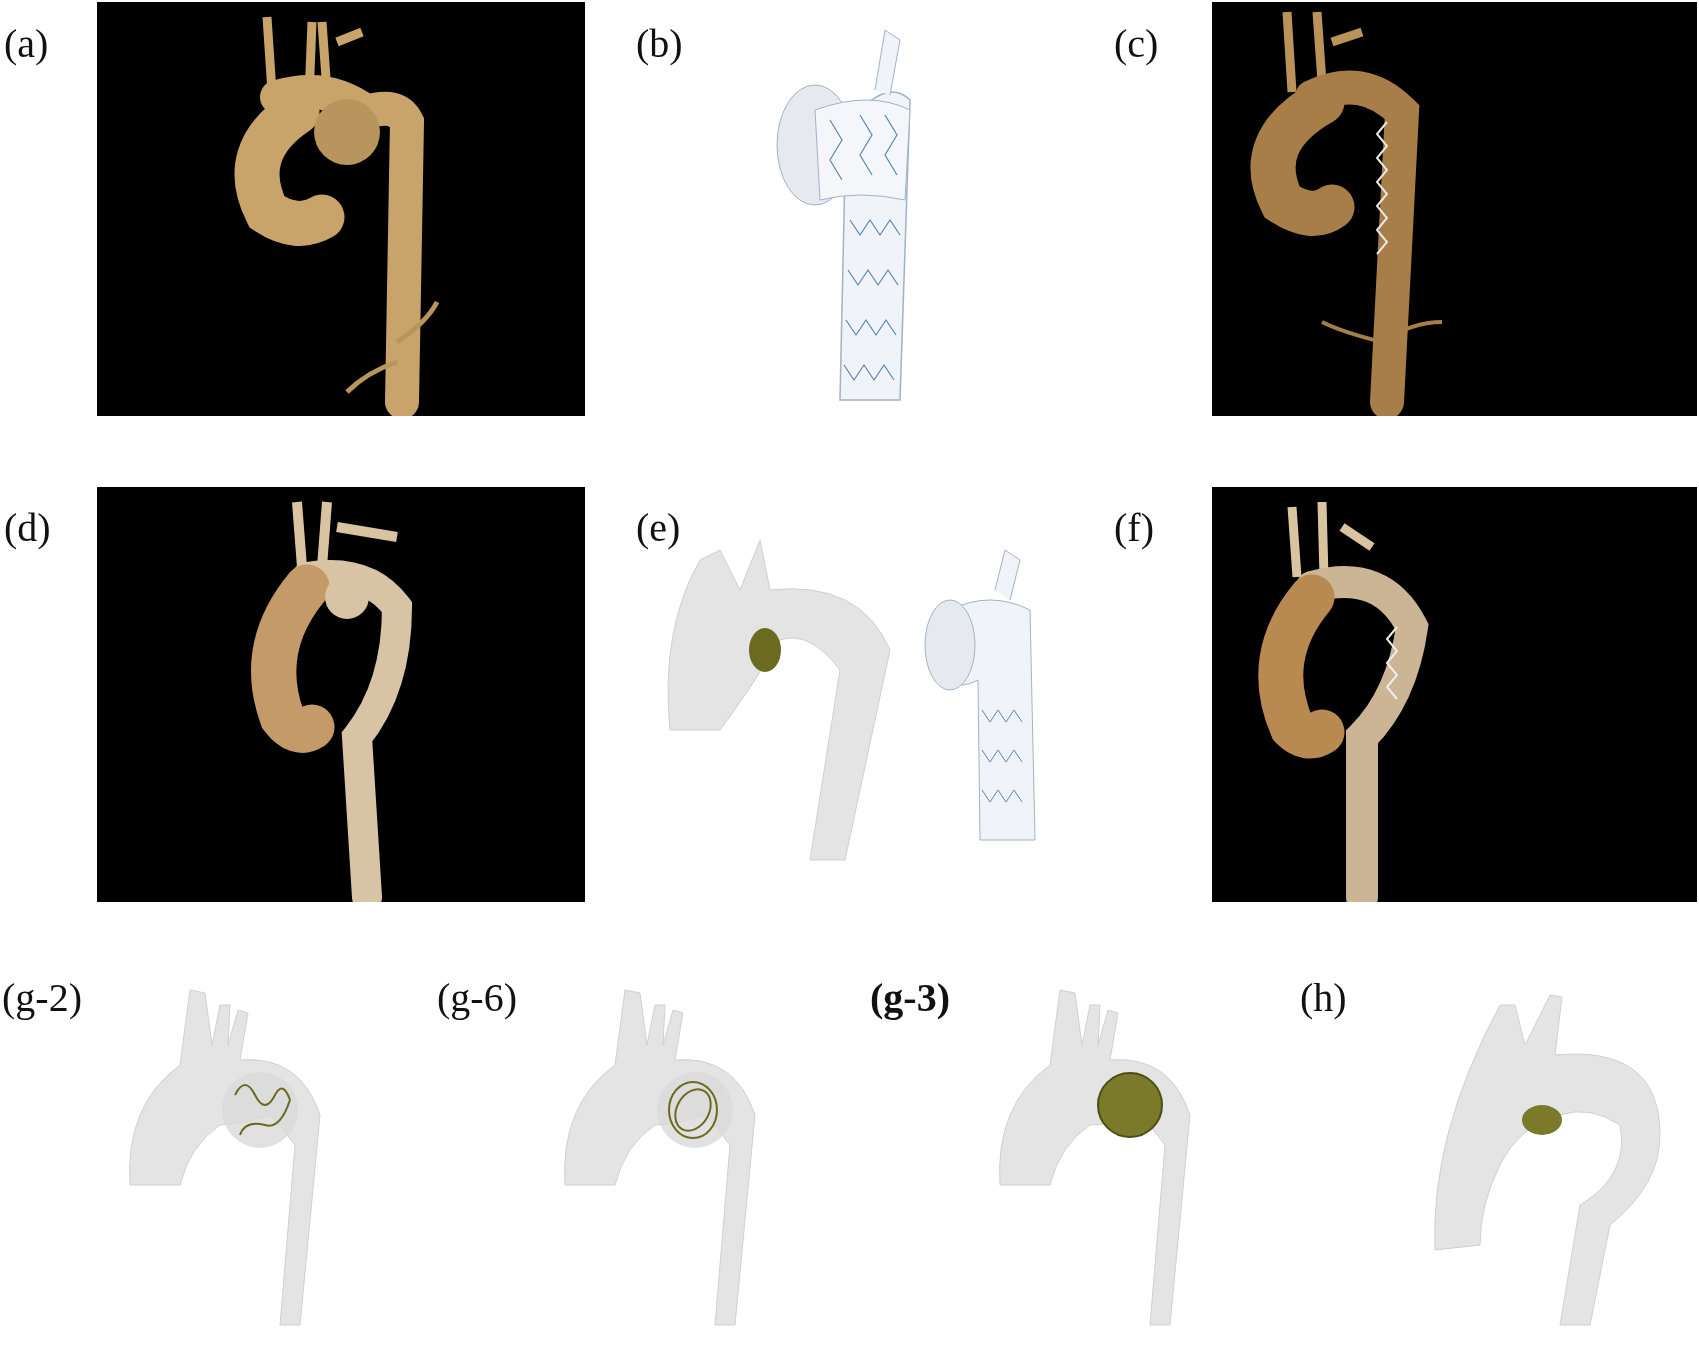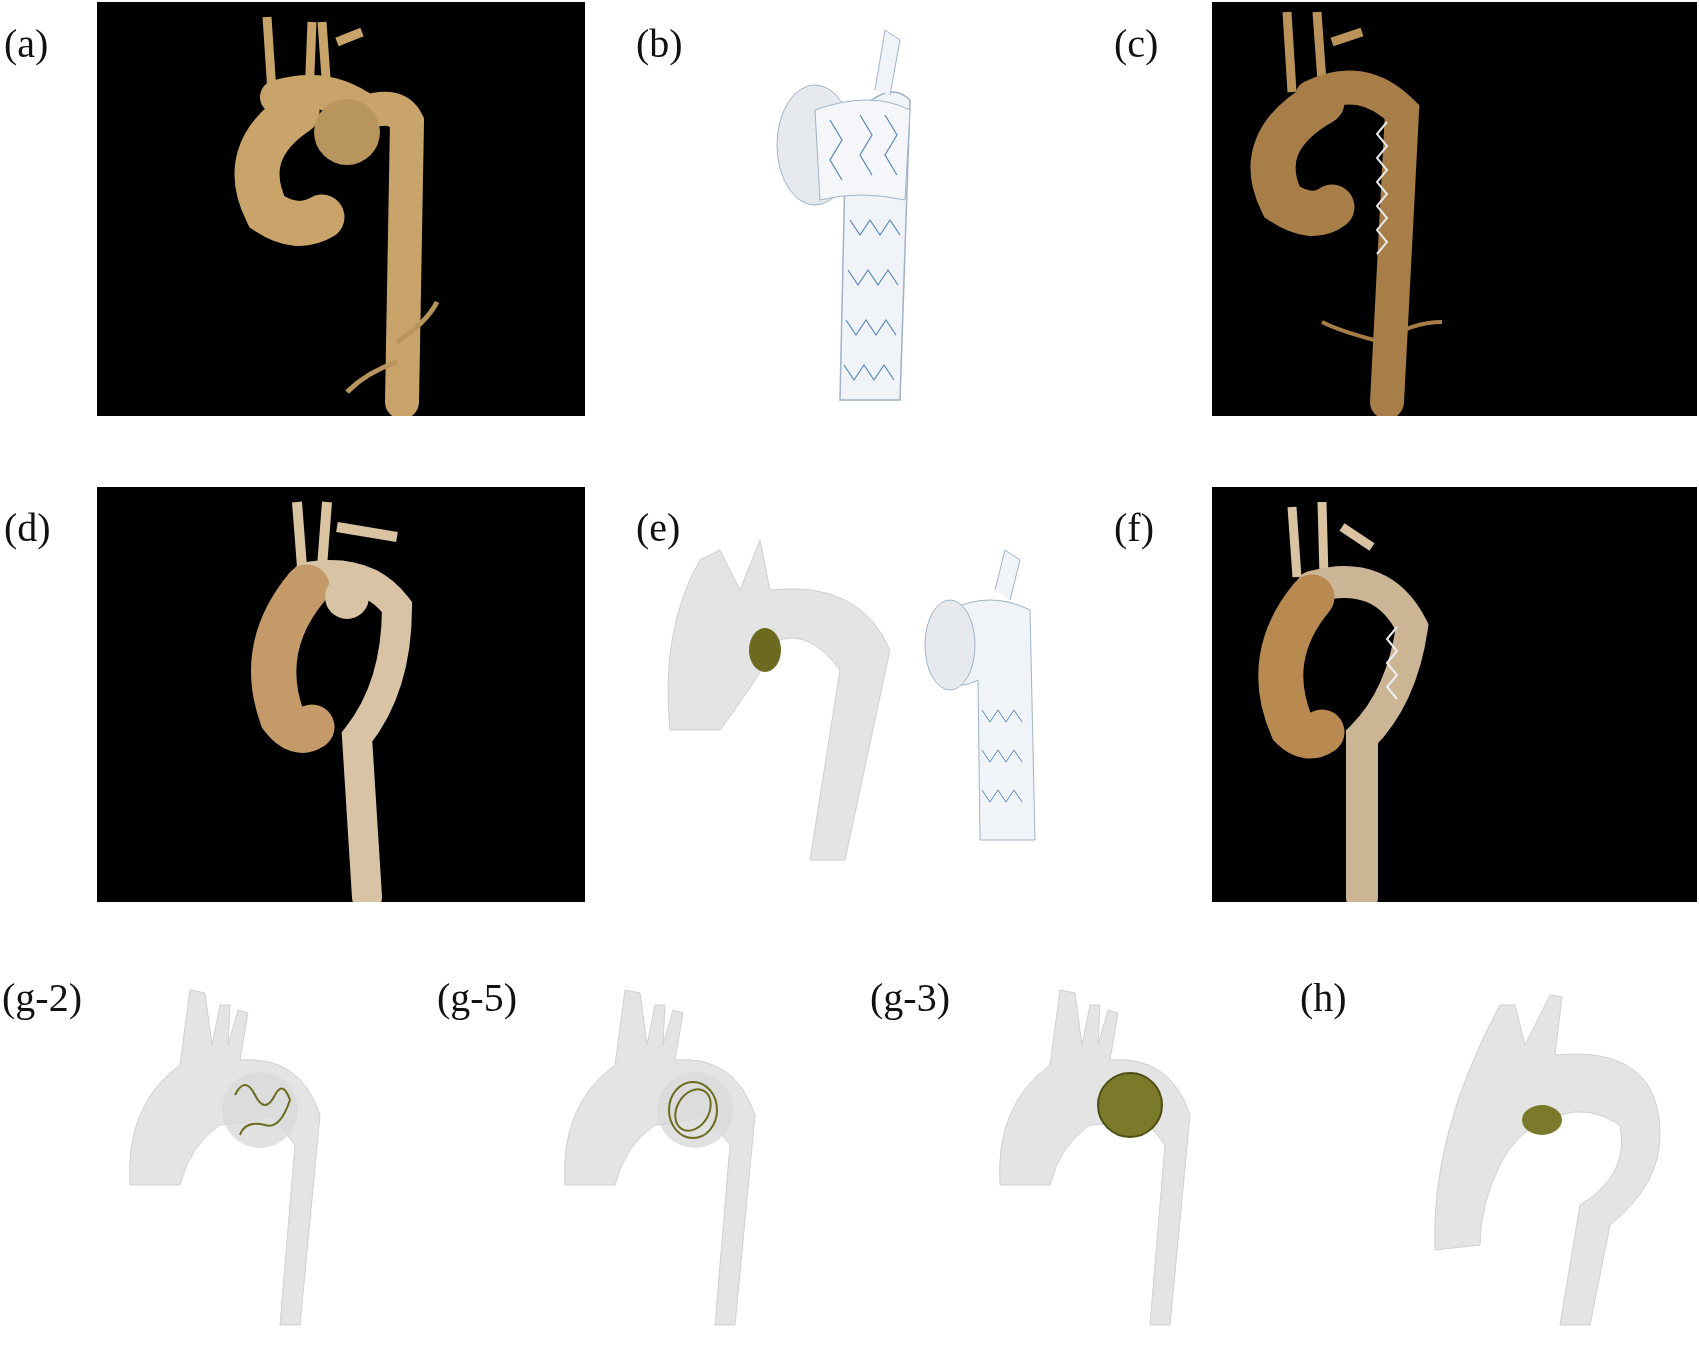--- a/index.html
+++ b/index.html
@@ -73,22 +73,22 @@
 <div class="panel dark" style="left:1212px;top:487px;width:485px;height:415px;">
   <svg width="485" height="415" viewBox="0 0 485 415">
     <path d="M80 20 L85 90 M110 15 L112 90 M130 40 L160 60" stroke="#d9c3a0" stroke-width="9" fill="none"></path>
     <path d="M100 100 Q170 80 200 140 Q190 210 150 250 L150 410" stroke="#cbb595" stroke-width="32" fill="none" stroke-linecap="round"></path>
     <path d="M100 110 Q50 170 80 240 Q95 255 110 245" stroke="#b88a52" stroke-width="45" fill="none" stroke-linecap="round"></path>
     <path d="M185 140 l-10 12 l10 12 l-10 12 l10 12 l-10 12 l10 12" stroke="#eeeeee" stroke-width="2" fill="none"></path>
   </svg>
 </div>
 
 <div class="label" style="left:2px;top:978px;">(g-2)</div>
-<div class="label" style="left:437px;top:978px;">(g-5)</div>
-<div class="label" style="left:870px;top:978px;">(g-3)</div>
+<div class="label" style="left:437px;top:978px;">(g-6)</div>
+<div class="label" style="left:870px;top:978px;font-weight:bold;">(g-3)</div>
 <div class="label" style="left:1300px;top:978px;">(h)</div>
 
 <div class="panel" style="left:120px;top:985px;width:250px;height:360px;">
   <svg width="250" height="360" viewBox="0 0 250 360">
     <path d="M70 5 L85 8 L92 60 L100 20 L110 20 L108 60 L118 25 L128 28 L120 75 Q180 70 200 130 L180 340 L160 340 L175 160 Q160 140 150 130 Q120 140 100 140 Q70 160 60 200 L10 200 Q5 120 60 80 Z" fill="#e4e4e4" stroke="#d0d0d0"></path>
     <circle cx="140" cy="125" r="38" fill="#d9d9d9" opacity="0.8"></circle>
     <path d="M115 110 q10-20 20 0 q10 20 20 0 q8-15 15 5 q-10 30-25 25 q-20-5-25 10" stroke="#6b6a1e" stroke-width="2" fill="none"></path>
   </svg>
 </div>
 <div class="panel" style="left:555px;top:985px;width:250px;height:360px;">

